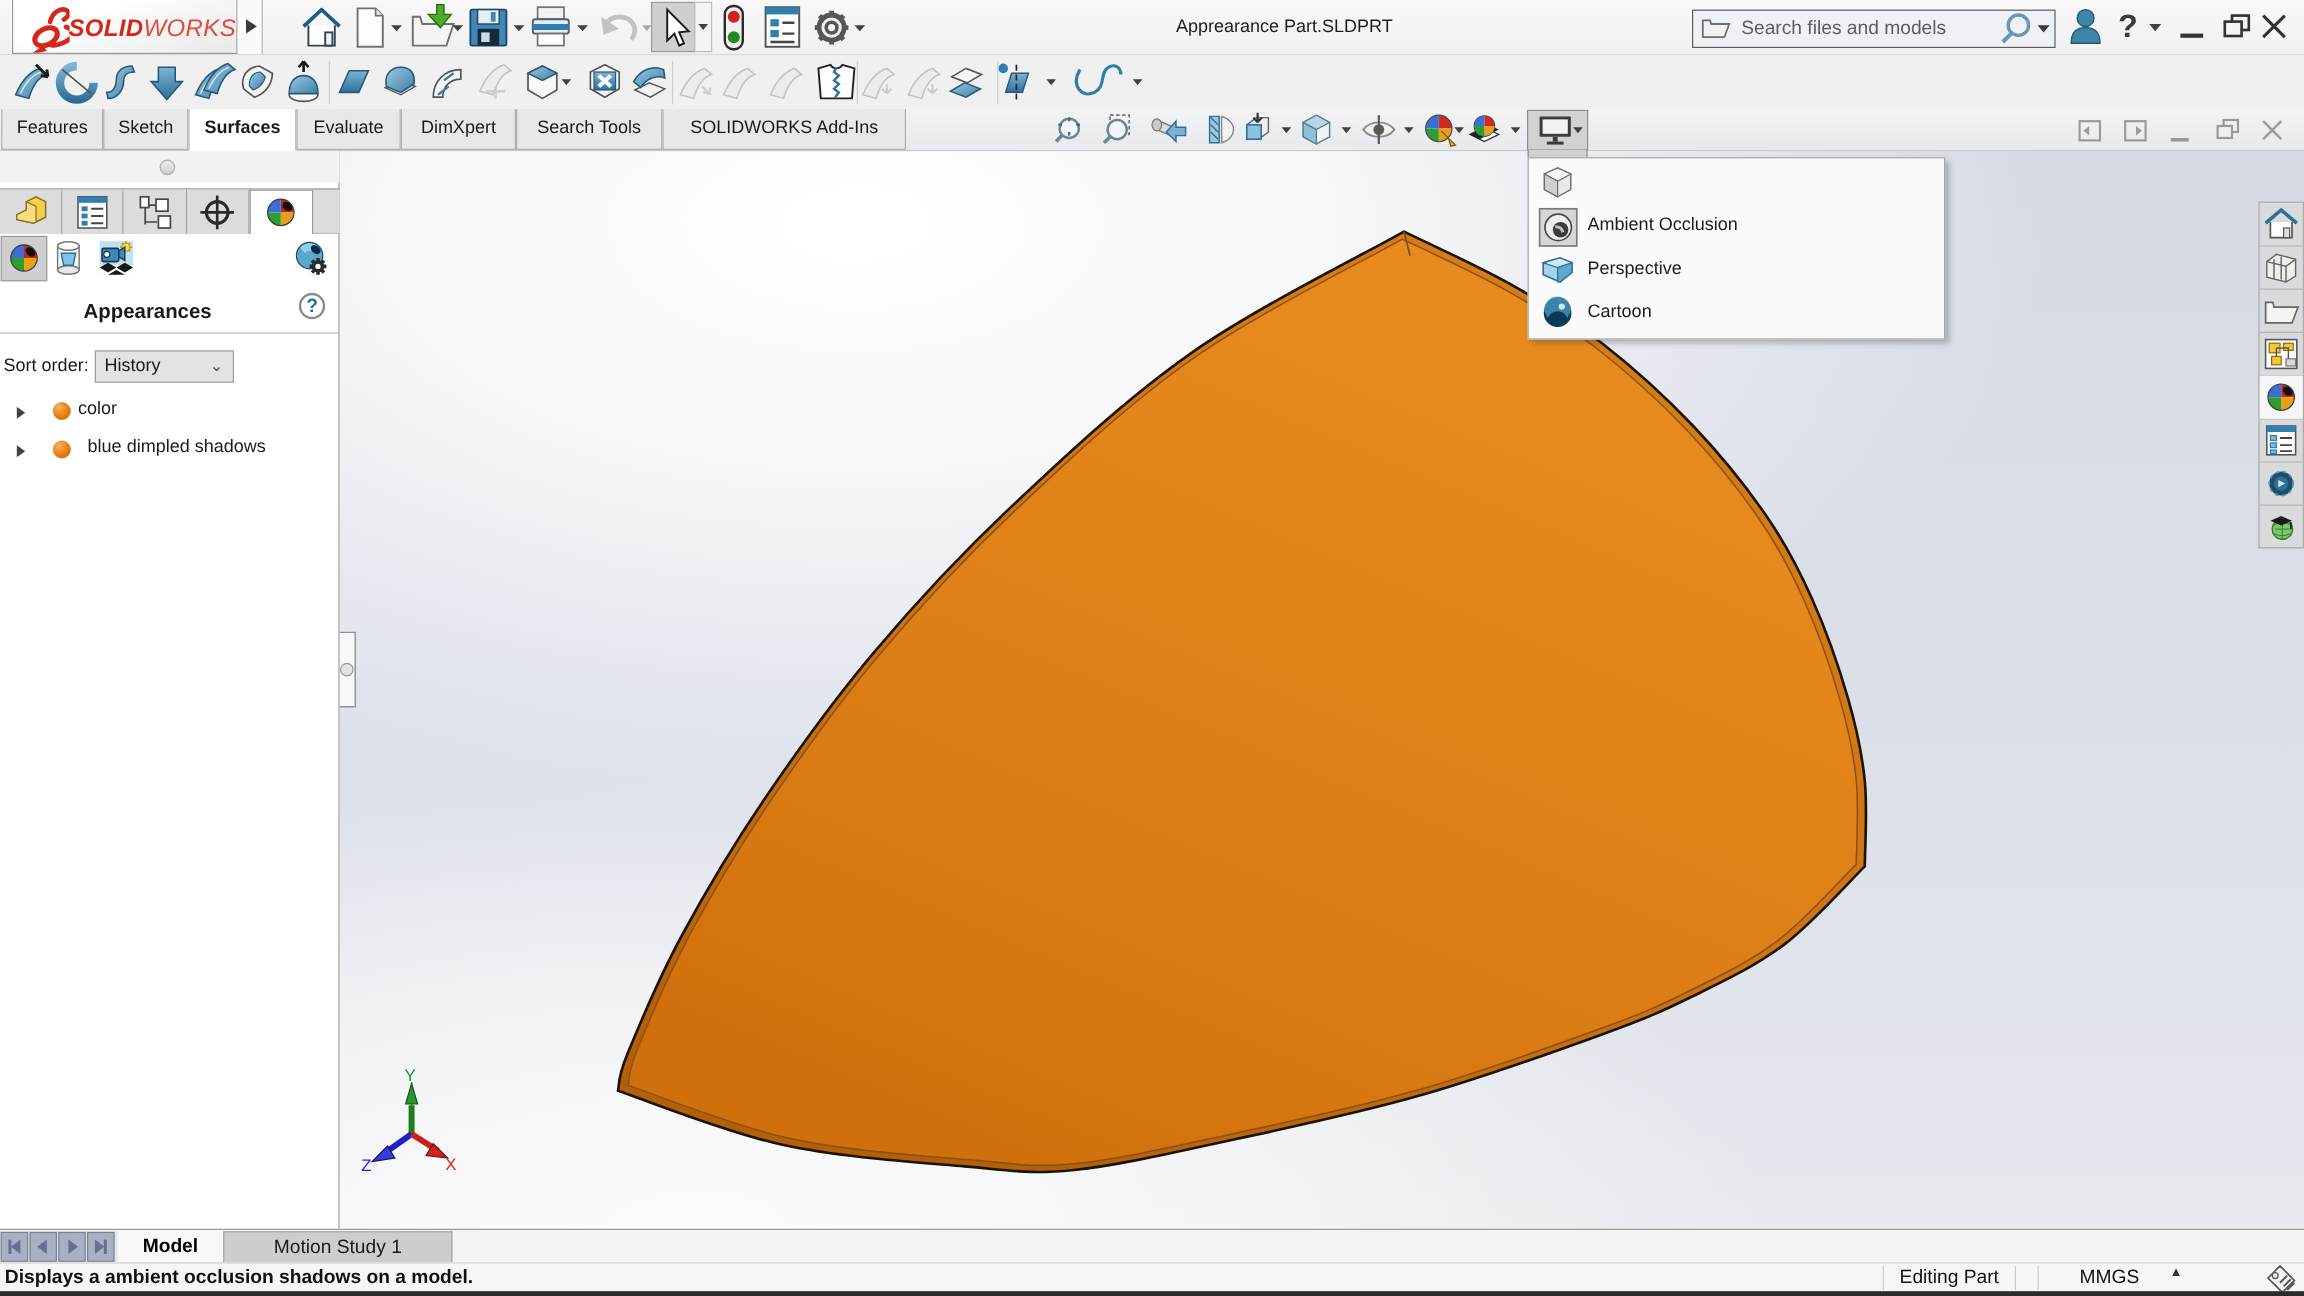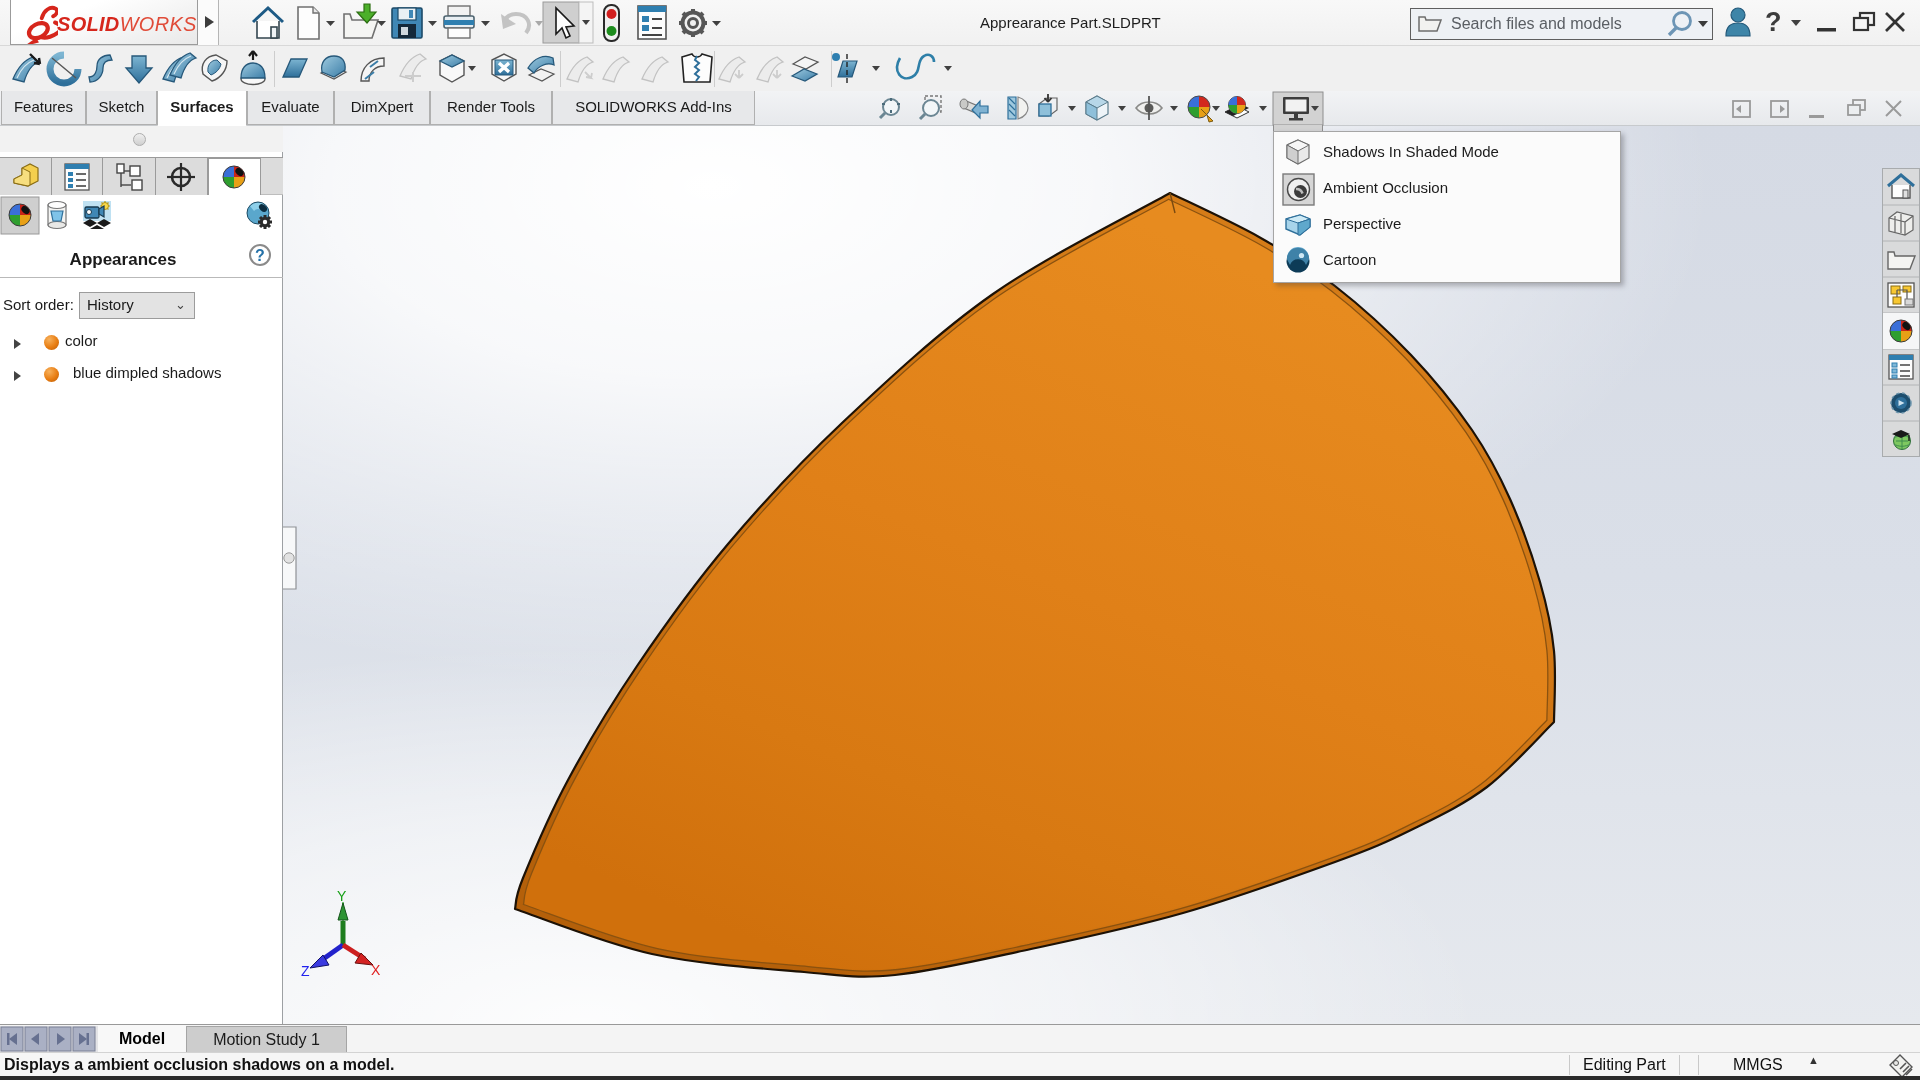--- a/index.html
+++ b/index.html
@@ -278,21 +278,21 @@
       <path d="M944,20 l8,0 l-4,5 z" fill="#404040"></path>
     </svg>
   </div>
 
   <div id="tabrow" class="abs">
     <div class="cmtab" style="left:1px; width:85px;">Features</div>
     <div class="cmtab" style="left:86px; width:71px;">Sketch</div>
     <div class="cmtab active" style="left:157px; width:90px;">Surfaces</div>
     <div class="cmtab" style="left:247px; width:87px;">Evaluate</div>
     <div class="cmtab" style="left:334px; width:96px;">DimXpert</div>
-    <div class="cmtab" style="left:430px; width:122px;">Render Tools</div>
+    <div class="cmtab" style="left:430px; width:122px;">Search Tools</div>
     <div class="cmtab" style="left:552px; width:203px;">SOLIDWORKS Add-Ins</div>
     <div id="hud" class="abs" style="left:860px;top:0;width:480px;height:35px;">
       <svg width="480" height="35" viewBox="0 0 480 35">
         <defs>
           <g id="mag">
               <circle cx="0" cy="-2" r="8" fill="#f2f6f8" stroke="#6b8693" stroke-width="2"></circle>
               <line x1="-6" y1="4" x2="-11" y2="9" stroke="#6b8693" stroke-width="3"></line>
             </g>
           <path id="dd" d="M0,0 l8,0 l-4,5 z" fill="#404040"></path>
         </defs>
@@ -658,23 +658,20 @@
           <path d="M0,-2 L12,-6 L12,2 L2,10 L0,10 Z" fill="#5fa8cc" stroke="#2e6f9a" stroke-width="1"></path>
         </g>
 
         <g transform="translate(24,129)">
           <circle cx="0" cy="0" r="11.5" fill="#0d3b57"></circle>
           <path d="M-11,-3 A11.5,11.5 0 0 1 11,-3 A9,9 0 0 0 -11,-3 Z" fill="#6fb0d4"></path>
           <path d="M-11.2,-2 A11.2,11.2 0 0 1 11.2,-2 L8,4 A8.5,8.5 0 0 0 -8,4 Z" fill="#3f82a8"></path>
           <circle cx="3.5" cy="-5.5" r="2.6" fill="#cfe8f4"></circle>
         </g>
       </svg>
-      <div class="mi" style="top:2px;">
-          <span class="lbl">Shadows In Shaded Mode</span>
-        </div>
       <div class="mi" style="top:38px;text-align:center;">
           <span class="lbl">Ambient Occlusion</span>
         </div>
       <div class="mi" style="top:110px;">
           <span class="lbl">Cartoon</span>
         </div>
       <div class="mi" style="top:74px;">
           <span class="lbl">Perspective</span>
         </div>
     </div>
@@ -693,21 +690,21 @@
           <path d="M9,13 l8,-6 l0,12 z"></path>
             <rect x="7" y="7" width="2.5" height="12"></rect>
           <path d="M31,13 l8,-6 l0,12 z"></path>
           <path d="M65,13 l-8,-6 l0,12 z"></path>
           <path d="M87,13 l-8,-6 l0,12 z"></path>
             <rect x="86.5" y="7" width="2.5" height="12"></rect>
         </g>
       </svg>
     </div>
     <div class="abs" style="left:98px;top:0;width:88px;height:27px;background:#f8f8f8;text-align:center;font-size:16px;font-weight:bold;line-height:27px;color:#000;">Model</div>
-    <div class="abs" style="left:186px;top:1px;width:161px;height:26px;background:#cdcdcd;border:1px solid #a5a5a5;border-bottom:none;text-align:center;font-size:16px;line-height:25px;color:#1a1a1a;">Motion Study 1</div>
+    <div class="abs" style="left:186px;top:1px;width:191px;height:26px;background:#cdcdcd;border:1px solid #a5a5a5;border-bottom:none;text-align:center;font-size:16px;line-height:25px;color:#1a1a1a;">Motion Study 1</div>
   </div>
   <div id="statusbar" class="abs">
     <span style="position:absolute;left:4px;top:3px;font-weight:bold;">Displays a ambient occlusion shadows on a model.</span>
     <div class="vsep" style="left:1569px"></div>
     <span style="position:absolute;left:1583px;top:3px;">Editing Part</span>
     <div class="vsep" style="left:1679px"></div>
     <div class="vsep" style="left:1698px"></div>
     <span style="position:absolute;left:1733px;top:3px;">MMGS</span>
     <span style="position:absolute;left:1808px;top:1px;font-size:11px;color:#333;">▲</span>
     <svg width="30" height="24" viewBox="0 0 30 24" style="position:absolute;left:1886px;top:0;">

